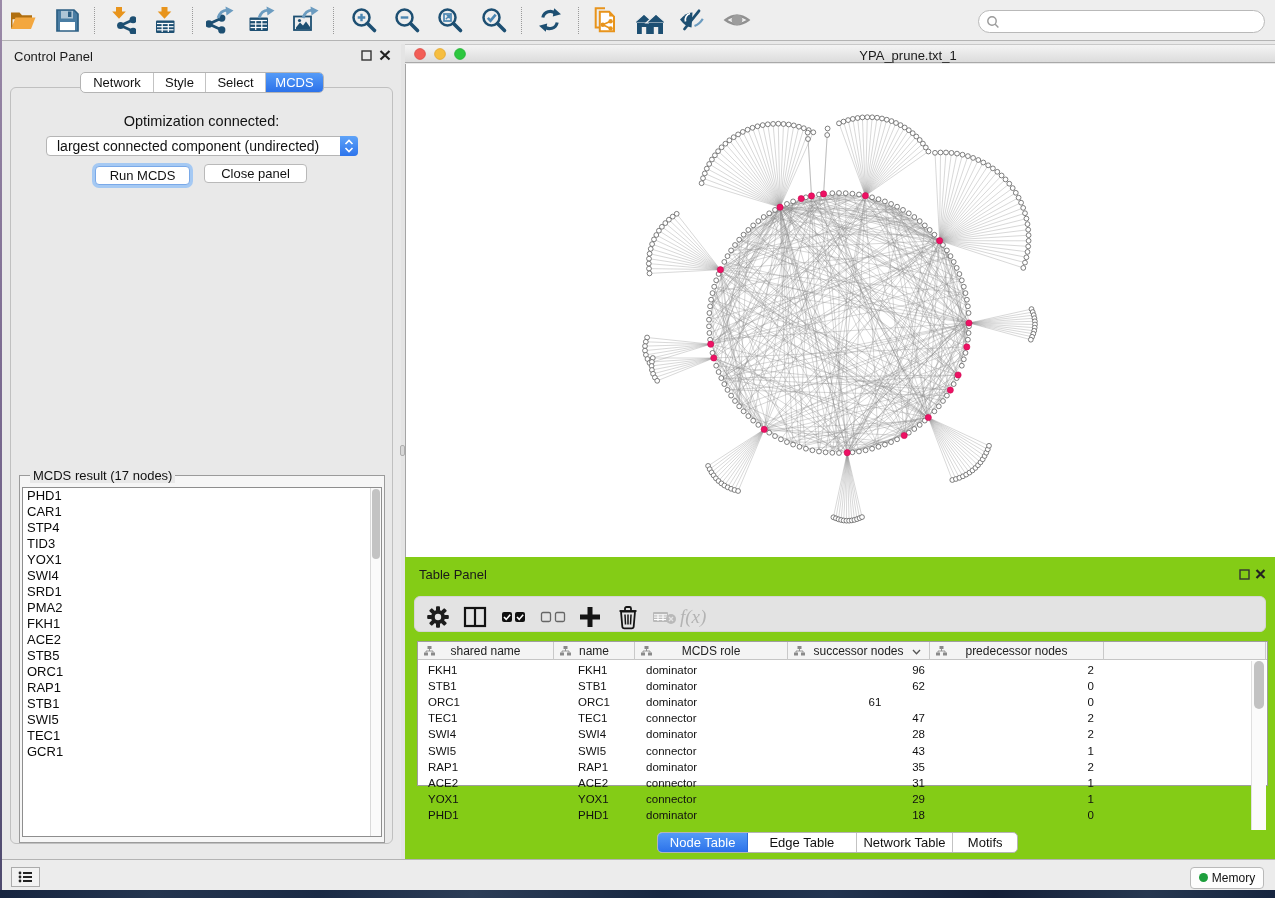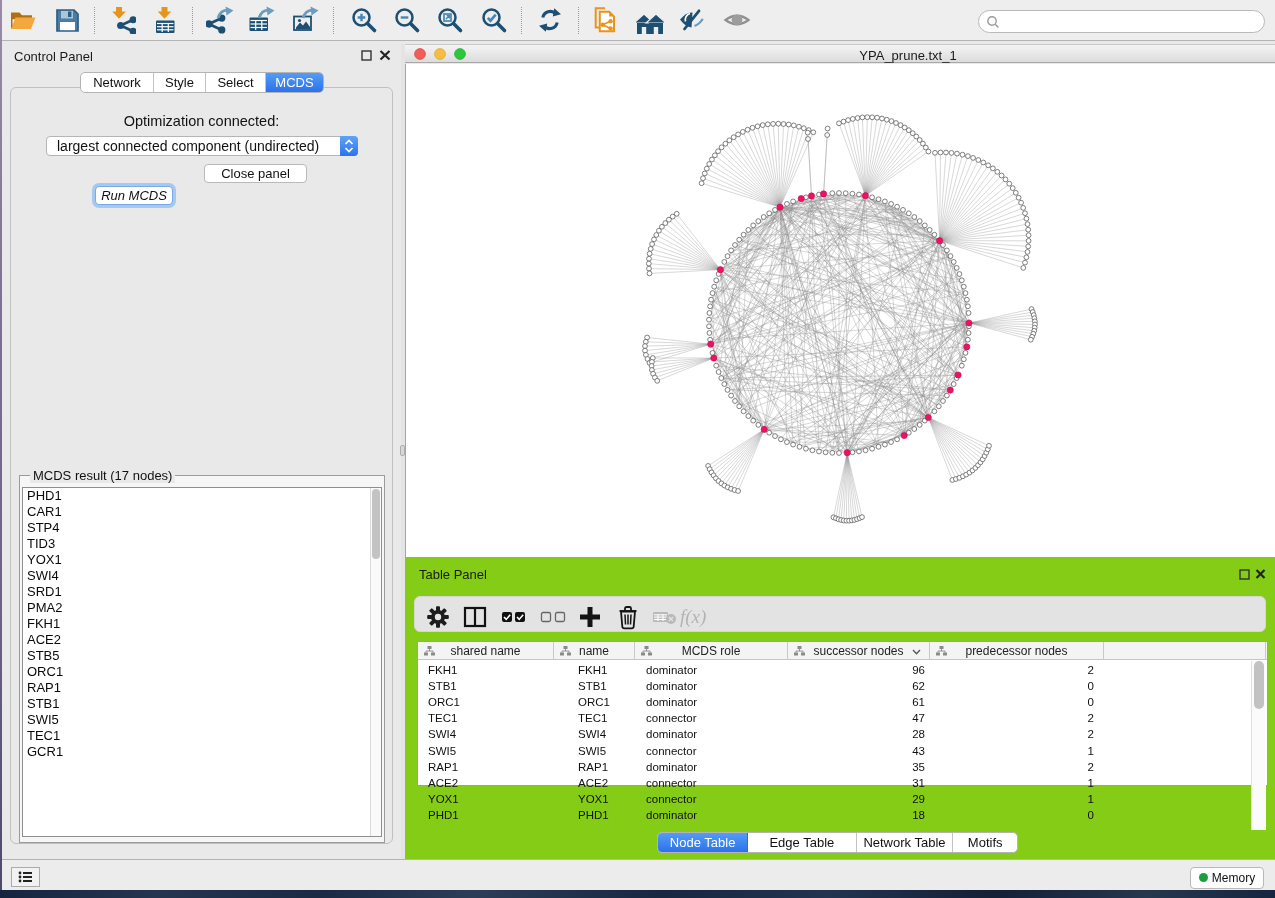--- a/index.html
+++ b/index.html
@@ -225,21 +225,21 @@
     <div class="abs" style="left:0px; top:25px; width:381px; text-align:center; font-size:14.5px; color:#111;">Optimization connected:</div>
     <div class="abs" style="left:35px; top:48px; width:312px; height:20px; background:#ffffff; border:1px solid #b5b5b5; border-radius:4px;">
       <div class="abs" style="left:10px; top:1px; font-size:14px; color:#111;">largest connected component (undirected)</div>
       <div class="abs" style="right:-1px; top:-1px; width:18px; height:20px; background:linear-gradient(180deg,#5fa3f8,#2d74ec); border-radius:0 4px 4px 0;">
         <svg width="18" height="20" viewBox="0 0 18 20">
             <path d="M5.5 8 L9 4.5 L12.5 8" fill="none" stroke="#fff" stroke-width="1.6"></path>
             <path d="M5.5 12 L9 15.5 L12.5 12" fill="none" stroke="#fff" stroke-width="1.6"></path>
           </svg>
       </div>
     </div>
-    <div class="btn" style="left:84px; top:98px; width:78px; height:19px; line-height:17px; box-shadow:0 0 0 3px #a5c9f3; border-color:#7aa9e8;font-style:italic;">Run MCDS</div>
+    <div class="btn" style="left:84px; top:78px; width:95px; height:19px; line-height:17px; box-shadow:0 0 0 3px #a5c9f3; border-color:#7aa9e8;">Run MCDS</div>
     <div class="btn" style="left:193px; top:76px; width:103px; height:19px; line-height:17px;">Close panel</div>
 
     <div class="abs" id="mcdsgroup">
       <div class="abs" id="mcdstitle">MCDS result (17 nodes)</div>
       <div class="abs" id="mcdslist">
         <div class="li">PHD1</div>
           <div class="li">CAR1</div>
           <div class="li">STP4</div>
           <div class="li">TID3</div>
           <div class="li">YOX1</div>
@@ -1231,21 +1231,21 @@
         <span style="left:10px;">STB1</span>
         <span style="left:160px;">STB1</span>
         <span style="left:228px;">dominator</span>
         <span style="left:407px; width:100px; text-align:right;">62</span>
         <span style="left:576px; width:100px; text-align:right;">0</span>
       </div>
       <div class="trow" style="top:52.9px;">
         <span style="left:10px;">ORC1</span>
         <span style="left:160px;">ORC1</span>
         <span style="left:228px;">dominator</span>
-        <span style="left:407px; width:100px; text-align:right;">61</span>
+        <span style="left:407px; width:100px; text-align:center;">61</span>
         <span style="left:576px; width:100px; text-align:right;">0</span>
       </div>
       <div class="trow" style="top:69.1px;">
         <span style="left:10px;">TEC1</span>
         <span style="left:160px;">TEC1</span>
         <span style="left:228px;">connector</span>
         <span style="left:407px; width:100px; text-align:right;">47</span>
         <span style="left:576px; width:100px; text-align:right;">2</span>
       </div>
       <div class="trow" style="top:85.3px;">

